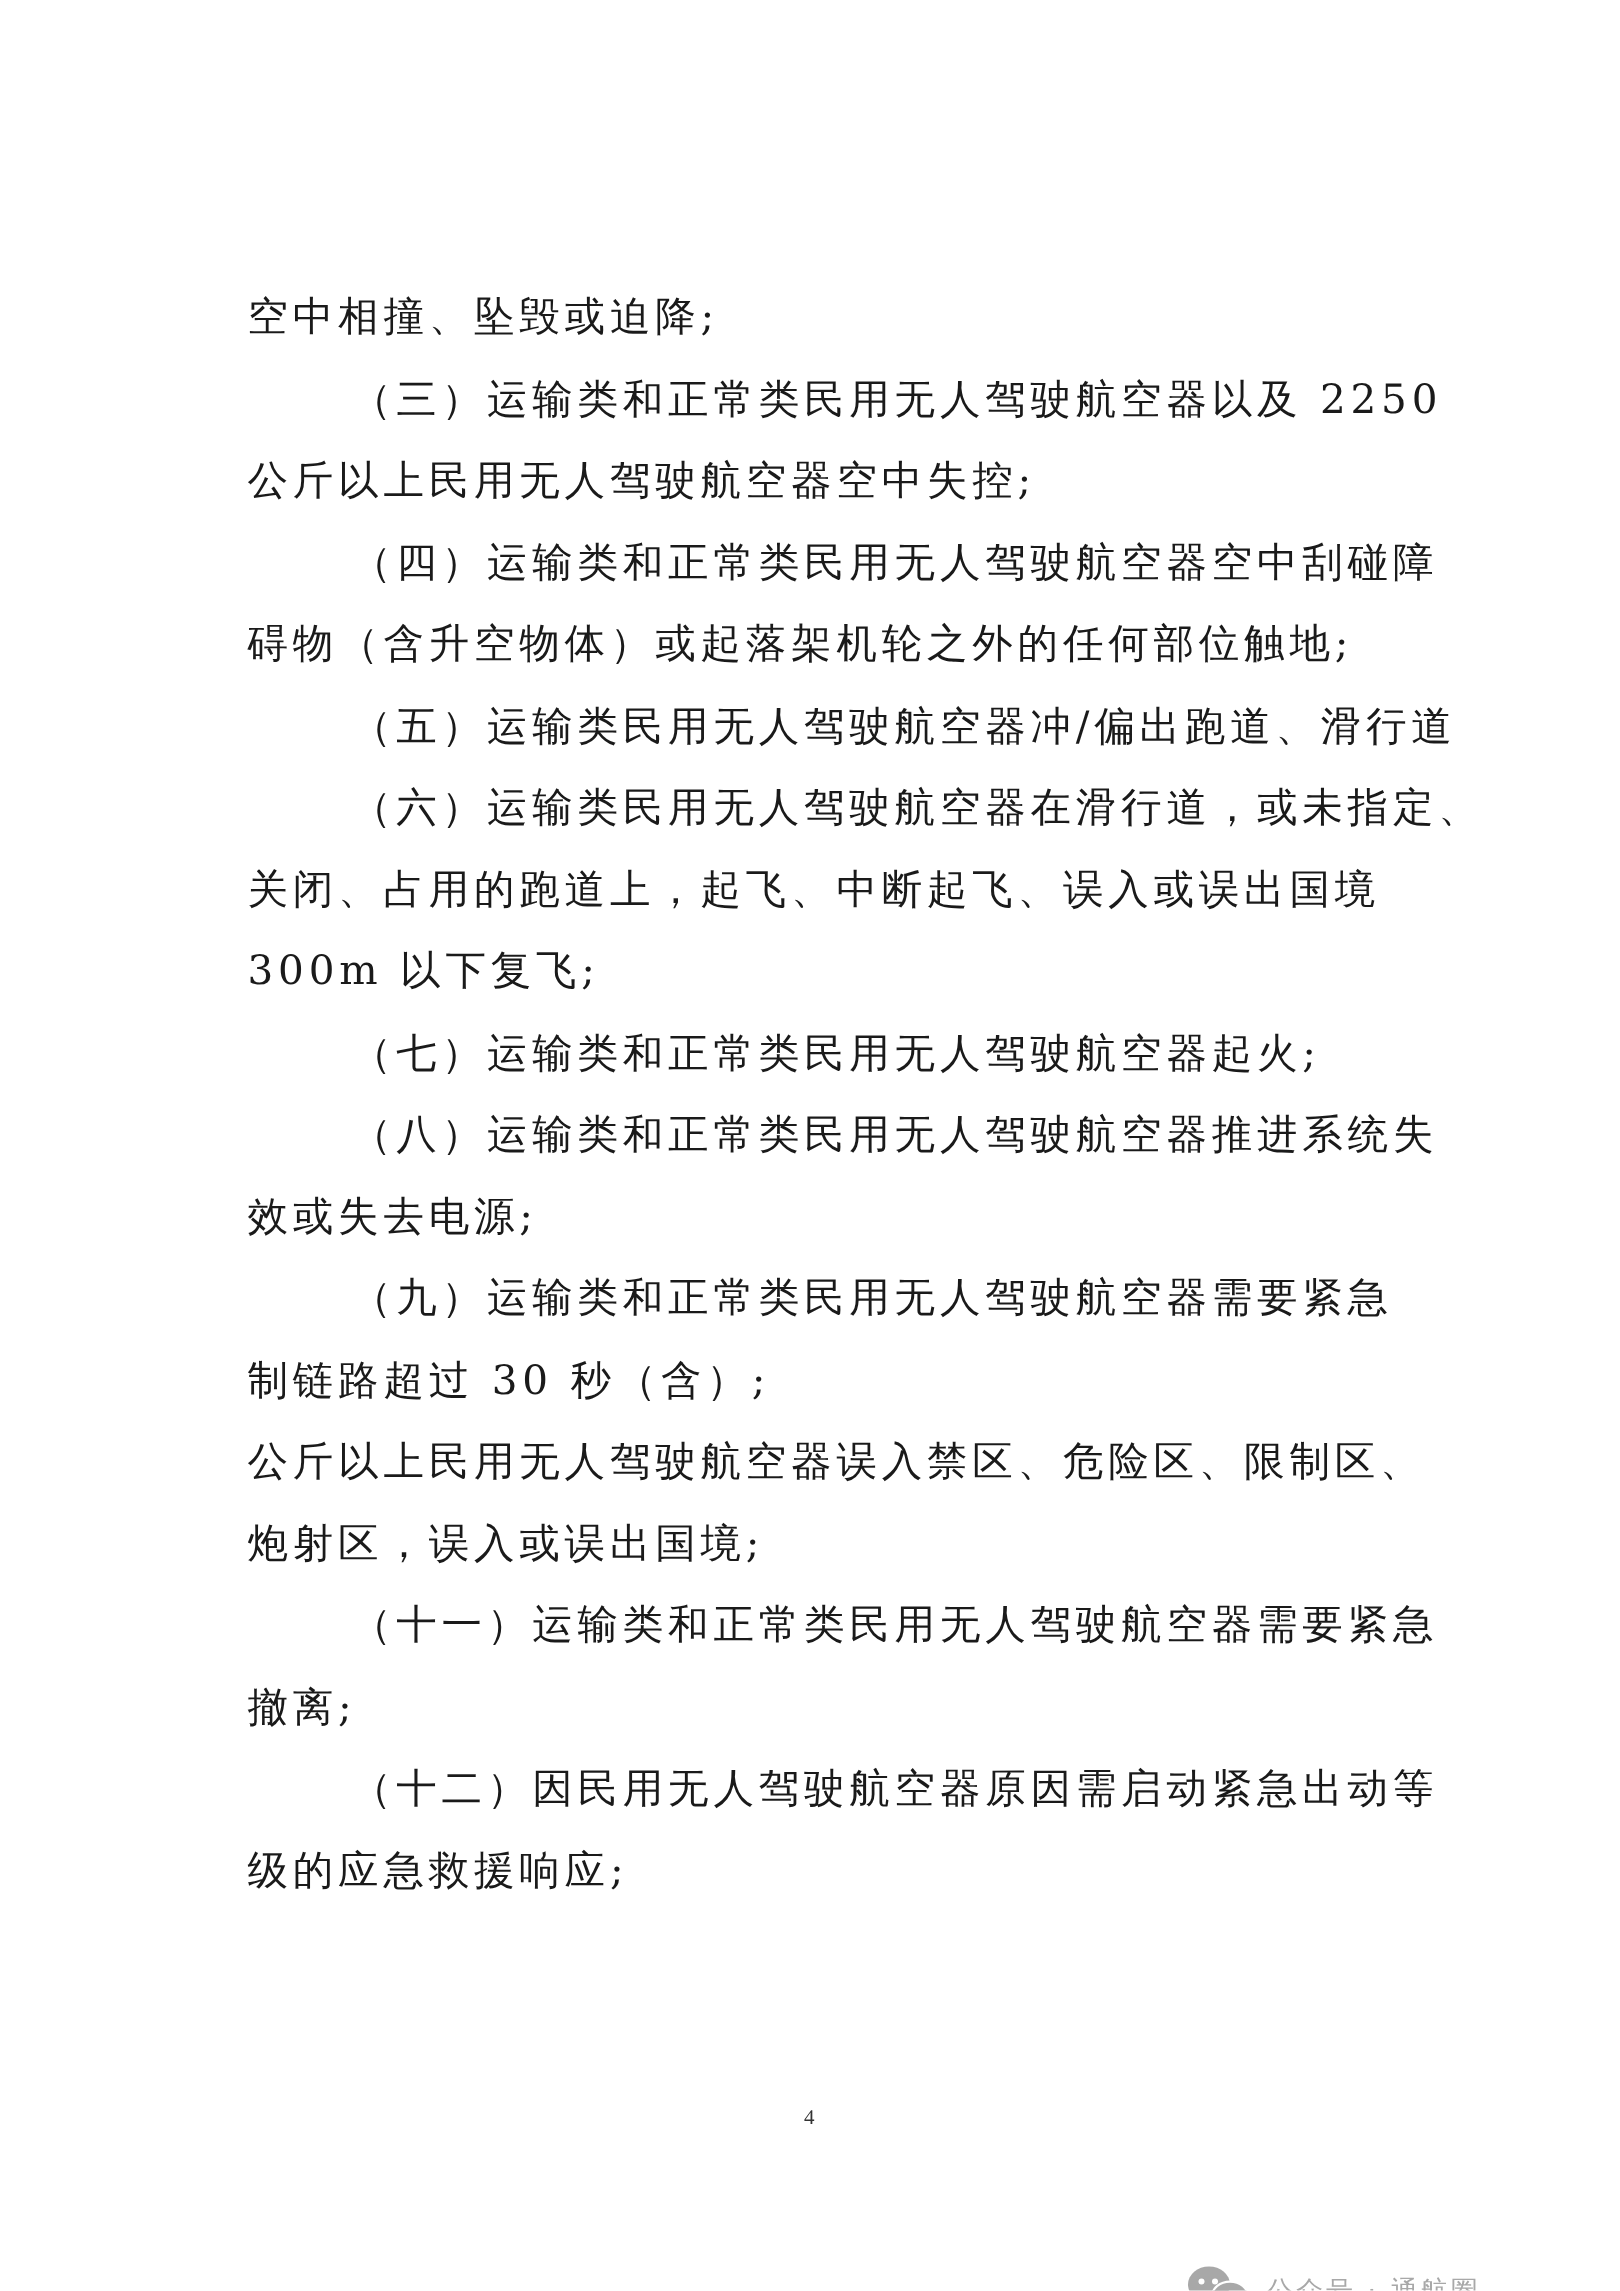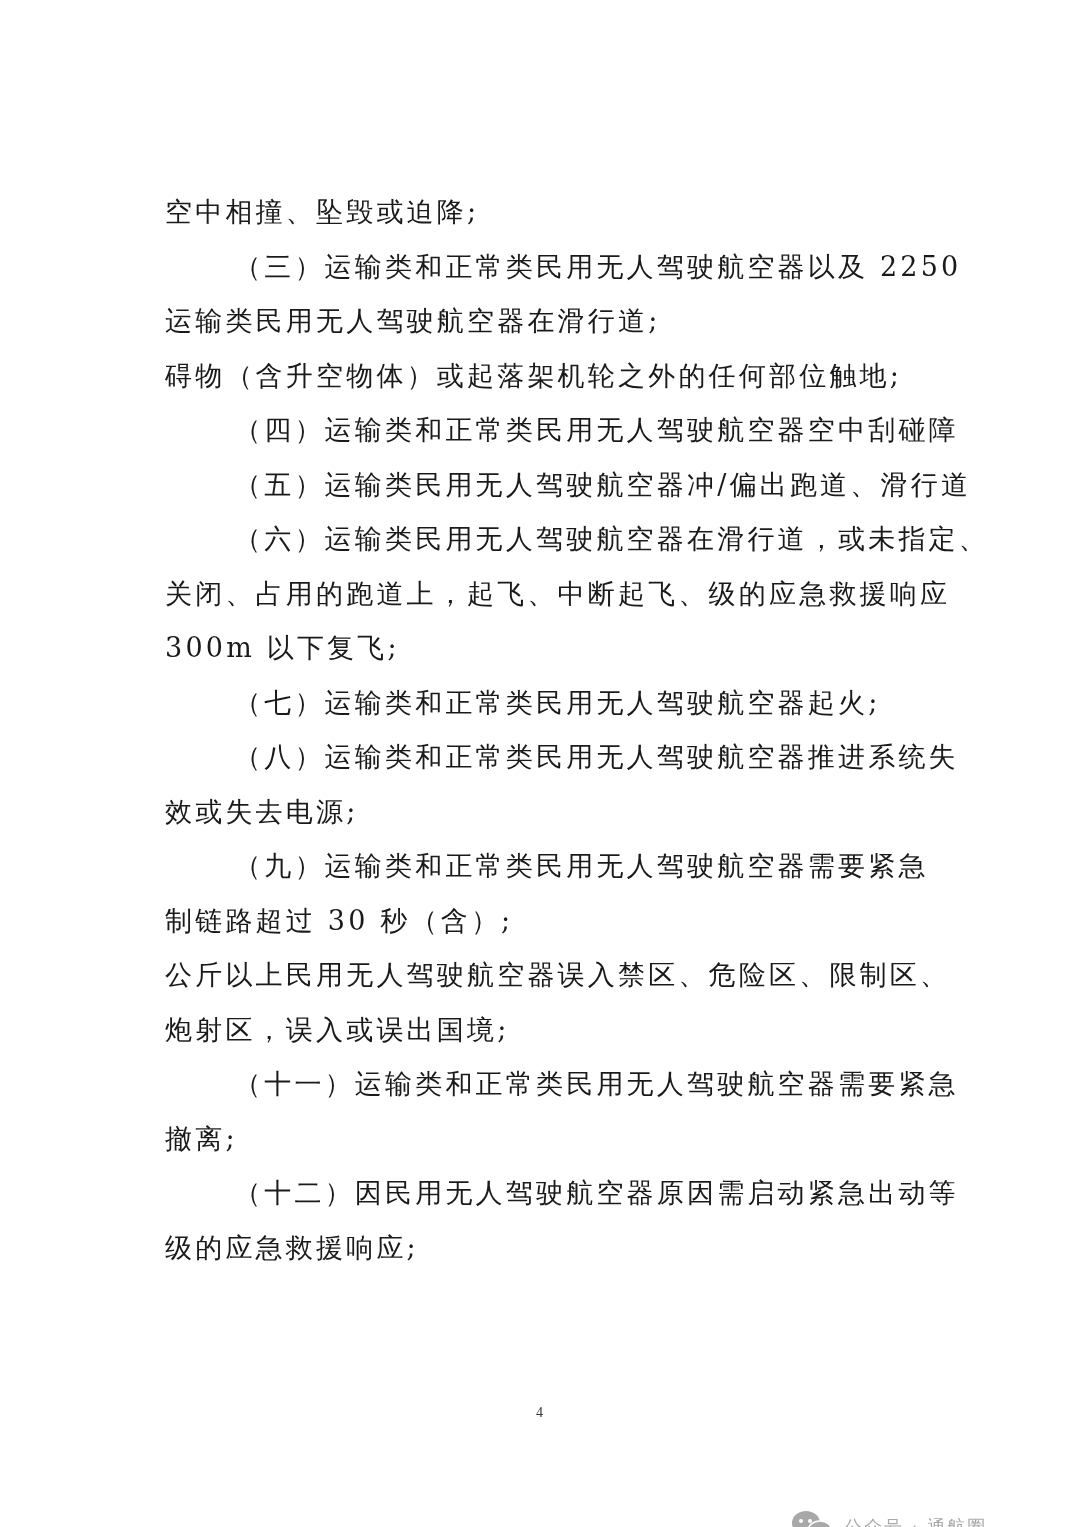--- a/index.html
+++ b/index.html
@@ -20,26 +20,26 @@
              text-shadow:0 0 2px #999, 0 0 3px #bbb; }
   .wm-left .logo { width:44px; height:28px; margin-right:6px; }
 </style>
 </head>
 <body>
 
 <div class="page">
   <div class="body-text">
     <div class="line">空中相撞、坠毁或迫降;</div>
     <div class="line indent">（三）运输类和正常类民用无人驾驶航空器以及 2250</div>
-    <div class="line">运输类民用无人驾驶航空器在滑行道;</div>
+    <div class="line">公斤以上民用无人驾驶航空器空中失控;</div>
+    <div class="line indent">（四）运输类和正常类民用无人驾驶航空器空中刮碰障</div>
     <div class="line">碍物（含升空物体）或起落架机轮之外的任何部位触地;</div>
-    <div class="line indent">（四）运输类和正常类民用无人驾驶航空器空中刮碰障</div>
     <div class="line indent">（五）运输类民用无人驾驶航空器冲/偏出跑道、滑行道</div>
     <div class="line indent">（六）运输类民用无人驾驶航空器在滑行道，或未指定、</div>
-    <div class="line">关闭、占用的跑道上，起飞、中断起飞、级的应急救援响应</div>
+    <div class="line">关闭、占用的跑道上，起飞、中断起飞、误入或误出国境</div>
     <div class="line">300m 以下复飞;</div>
     <div class="line indent">（七）运输类和正常类民用无人驾驶航空器起火;</div>
     <div class="line indent">（八）运输类和正常类民用无人驾驶航空器推进系统失</div>
     <div class="line">效或失去电源;</div>
     <div class="line indent">（九）运输类和正常类民用无人驾驶航空器需要紧急</div>
     <div class="line">制链路超过 30 秒（含）;</div>
     <div class="line">公斤以上民用无人驾驶航空器误入禁区、危险区、限制区、</div>
     <div class="line">炮射区，误入或误出国境;</div>
     <div class="line indent">（十一）运输类和正常类民用无人驾驶航空器需要紧急</div>
     <div class="line">撤离;</div>

